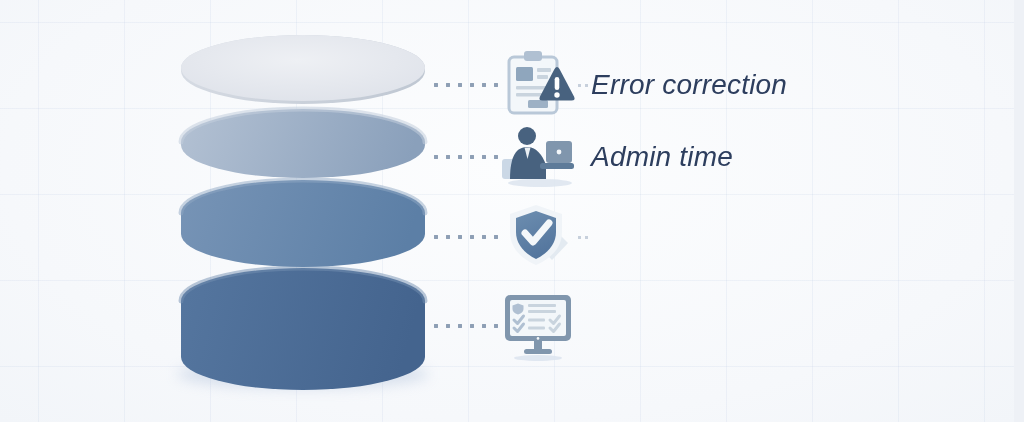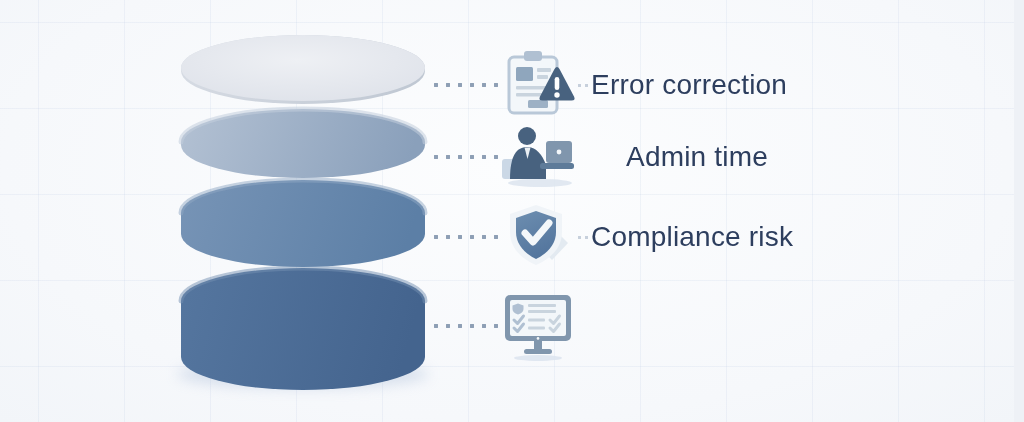--- a/index.html
+++ b/index.html
@@ -10,20 +10,21 @@
     height: 422px;
     overflow: hidden;
     font-family: "Liberation Sans", "DejaVu Sans", sans-serif;
     background-color: #f8fafc;
     background-image:
       linear-gradient(to right, rgba(185,200,225,0.18) 1px, transparent 1px),
       linear-gradient(to bottom, rgba(185,200,225,0.18) 1px, transparent 1px),
       radial-gradient(ellipse at 50% 40%, #fcfdfe 0%, #f6f8fb 70%, #f2f5f9 100%);
     background-size: 86px 86px, 86px 86px, 100% 100%;
     background-position: 38px 22px, 38px 22px, 0 0;
+    font-style: italic;
   }
   .cyl-svg { position: absolute; left: 0; top: 0; }
   .legend-row {
     position: absolute;
     left: 430px;
     height: 76px;
     display: flex;
     align-items: center;
   }
   .connector {
@@ -138,41 +139,40 @@
         <rect x="2" y="38" width="24" height="20" rx="3" fill="#cbd8e6"></rect>
         <circle cx="27" cy="15" r="9" fill="#48627f"></circle>
         <path d="M 10 58 C 10 34 17 26 27 26 C 36 26 42 33 46 44 L 46 58 Z" fill="#48627f"></path>
         <path d="M 24.5 26.5 L 30.5 26.5 L 27.5 38 Z" opacity="0.95" fill="#f3f7fa"></path>
         <rect x="46" y="20" width="26" height="22" rx="3" fill="#8096ad"></rect>
         <circle cx="59" cy="31" r="2.4" fill="#f3f7fa"></circle>
         <rect x="40" y="42" width="34" height="6" rx="2.5" fill="#5e7b99"></rect>
       </svg>
     </div>
     <div class="mini-dots off"></div>
-    <span class="legend-label" style="color: rgb(45, 62, 94); margin-left: 35px;">Admin time</span>
+    <span class="legend-label" style="color: rgb(45, 62, 94);">Admin time</span>
   </div>
 
   <div class="legend-row" style="top:199px">
     <div class="connector"></div>
     <div class="icon-box">
       <svg width="76" height="72" viewBox="0 0 76 72">
         <defs>
           <linearGradient id="gsh" x1="0%" y1="0%" x2="40%" y2="100%">
             <stop offset="0%" stop-color="#6d8eb0"></stop>
             <stop offset="100%" stop-color="#54769e"></stop>
           </linearGradient>
         </defs>
         <path d="M 42 16 L 68 42 L 52 59 Q 44 51 40 42 Z" fill="#e3eaf1"></path>
         <path d="M 36 4 L 62 13 L 62 31 C 62 46 52 57 36 64 C 20 57 10 46 10 31 L 10 13 Z" fill="#f0f4f8"></path>
         <path d="M 36 10 L 56 17 L 56 31 C 56 43 48 52 36 58 C 24 52 16 43 16 31 L 16 17 Z" fill="url(#gsh)"></path>
         <path d="M 25 32 L 33 41 L 49 22" fill="none" stroke-width="7" stroke-linecap="round" stroke-linejoin="round" stroke="#f3f7fa"></path>
       </svg>
     </div>
     <div class="mini-dots"></div>
-    <span class="legend-label" style="color: rgb(45, 62, 94);">Compliance risk</span>
   </div>
 
   <div class="legend-row" style="top:288px">
     <div class="connector"></div>
     <div class="icon-box">
       <svg width="76" height="72" viewBox="0 0 76 72">
         <ellipse cx="38" cy="68" rx="24" ry="3" opacity="0.85" fill="#dce4ee"></ellipse>
         <rect x="5" y="5" width="66" height="46" rx="5" fill="#8096ad"></rect>
         <rect x="10" y="10" width="56" height="36" rx="2" fill="#f3f7fa"></rect>
         <path d="M 18 13.5 L 23.5 15.5 L 23.5 19 Q 23.5 22.5 18 24.5 Q 12.5 22.5 12.5 19 L 12.5 15.5 Z" fill="#b0c0d2"></path>

